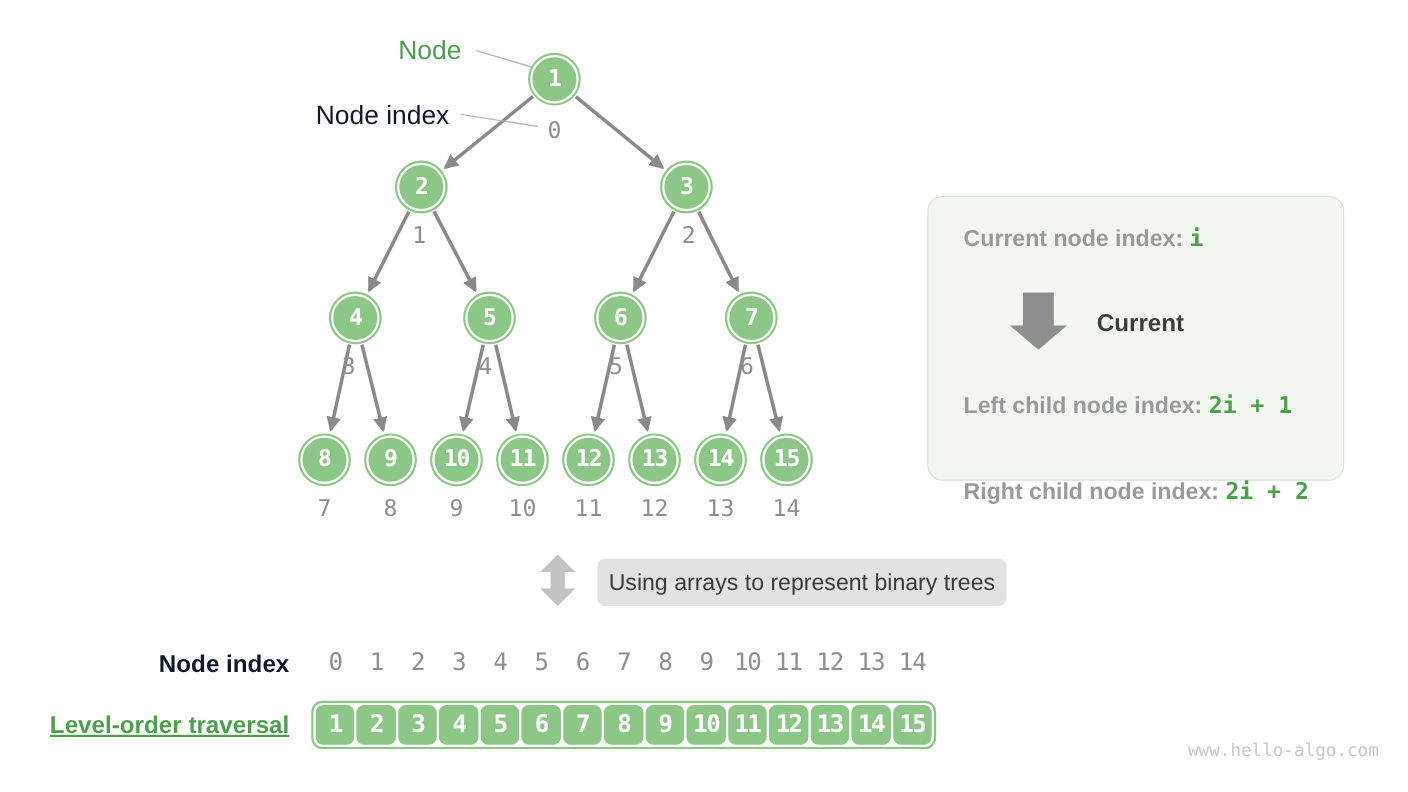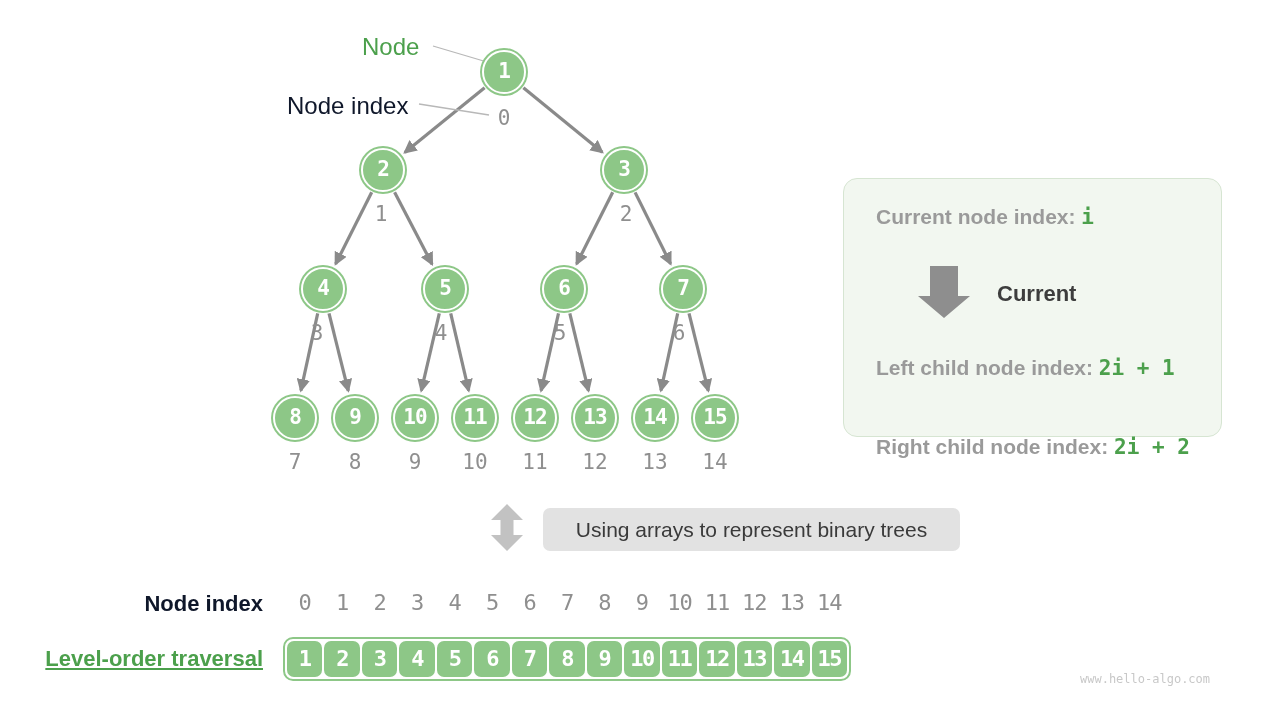--- a/index.html
+++ b/index.html
@@ -32,21 +32,21 @@
   .info-box{
     left:843px;top:178px;width:379px;height:259px;border-radius:14px;
     background:#F2F7F0;border:1px solid #D6E5D2;box-sizing:border-box;
   }
   .info-row{position:absolute;font-weight:bold;font-size:21px;white-space:nowrap;color:#9A9A9A;}
   .info-value{color:#4CA04C;font-family:"DejaVu Sans Mono",monospace;font-weight:bold;}
   .mapping-text{position:absolute;left:153px;top:102px;font-weight:bold;font-size:22px;color:#3D3D3D;}
 
   
   .caption-box{
-    left:543px;top:508px;width:417px;height:43px;border-radius:7px;background:#E2E2E2;
+    left:543px;top:508px;width:372px;height:43px;border-radius:7px;background:#E2E2E2;
     text-align:center;line-height:43px;font-size:21px;color:#3A3A3A;
   }
 
   
   .bottom-label{font-weight:bold;font-size:22px;text-align:right;white-space:nowrap;}
   .indices-row{
     left:283px;top:590px;width:568px;height:28px;display:flex;gap:2px;padding:0 4px;box-sizing:border-box;
   }
   .indices-row .idx-cell{
     flex:1;text-align:center;font-family:"DejaVu Sans Mono",monospace;
@@ -57,21 +57,21 @@
     border:2px solid #8DC787;border-radius:10px;background:#ffffff;
     display:flex;gap:2px;padding:2px;
   }
   .array-cell{
     flex:1;background:#8DC787;border-radius:7px;color:#ffffff;
     font-family:"DejaVu Sans Mono",monospace;font-weight:bold;font-size:22px;
     line-height:36px;text-align:center;letter-spacing:-1.5px;
   }
   .watermark{
     left:1080px;top:672px;font-family:"DejaVu Sans Mono",monospace;
-    font-size:12px;color:#C8C8C8;white-space:nowrap;
+    font-size:16px;color:#C8C8C8;white-space:nowrap;
   }
 </style>
 </head>
 <body>
 
 <div class="canvas">
 
   <div class="abs info-box bg-layer">
     <div class="info-row" style="left:32px;top:26px;">
       <span>Current node index: </span><span class="info-value">i</span>

